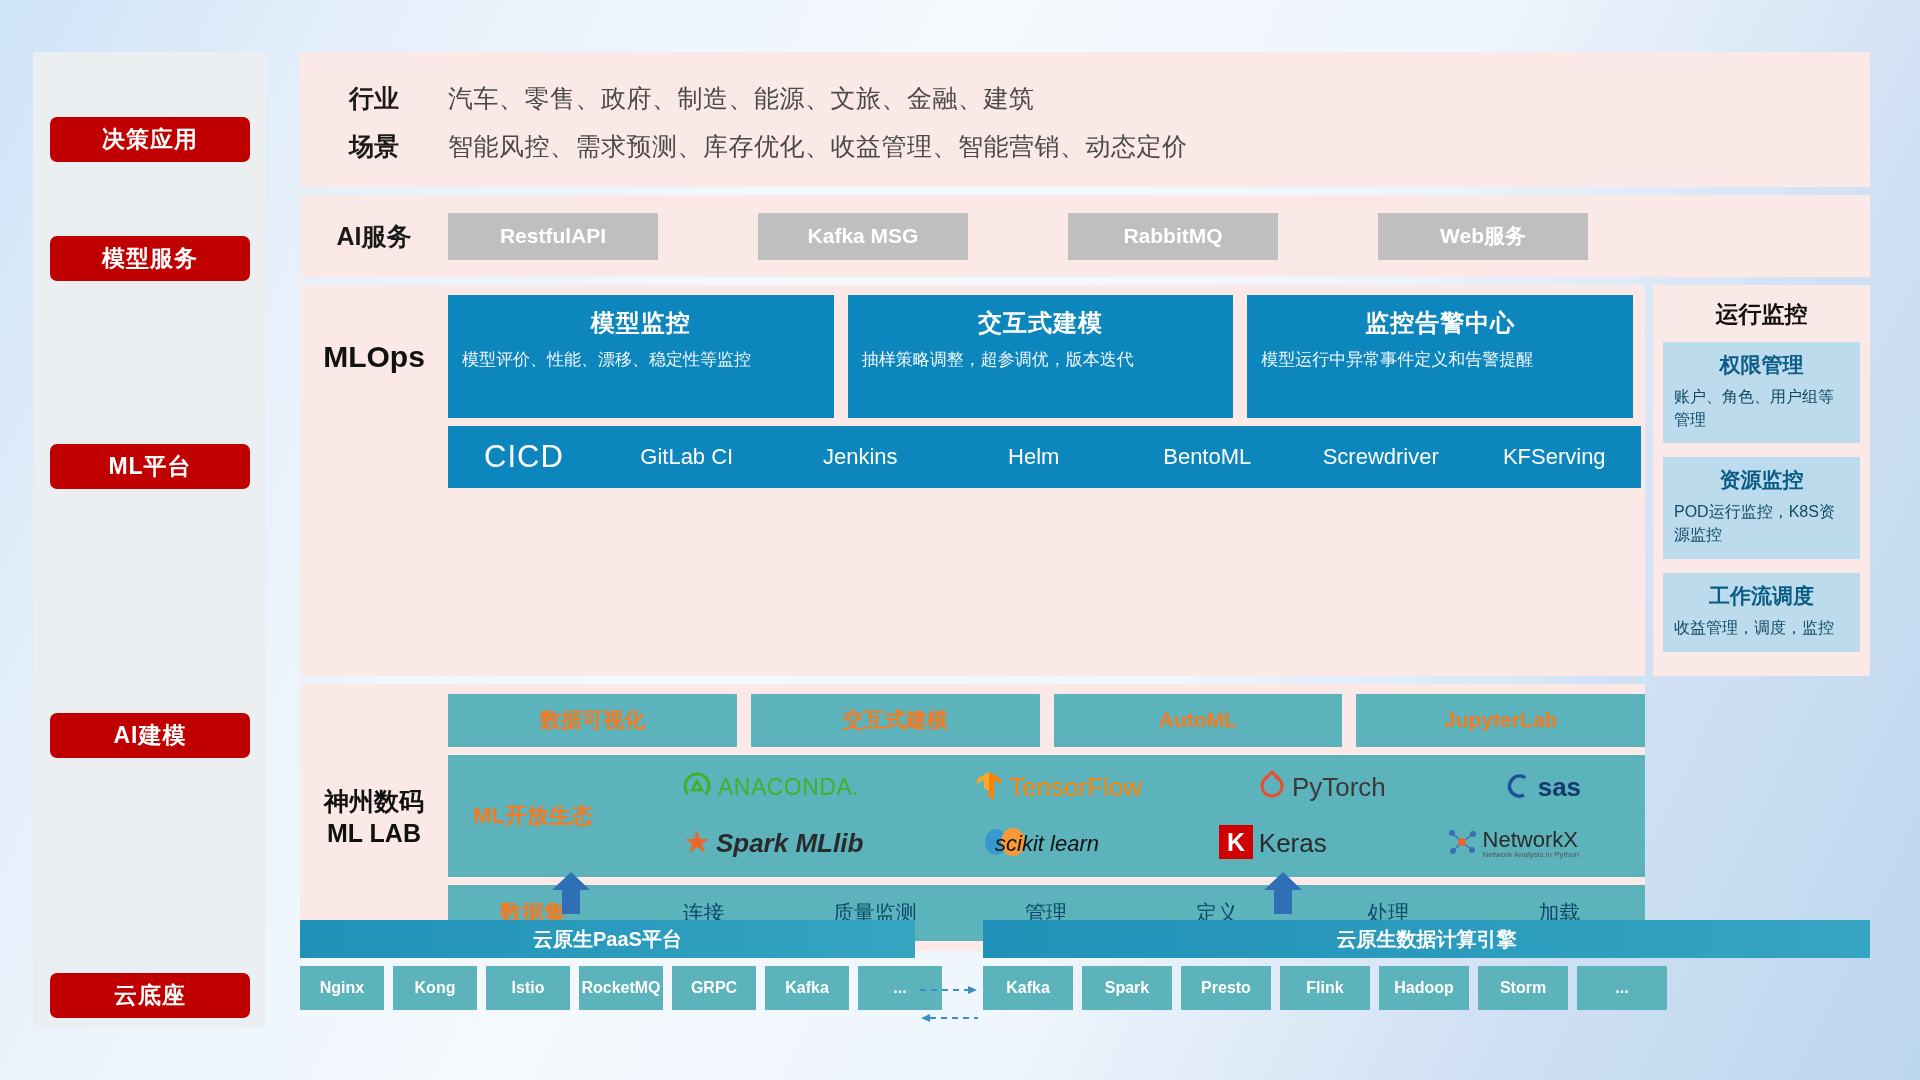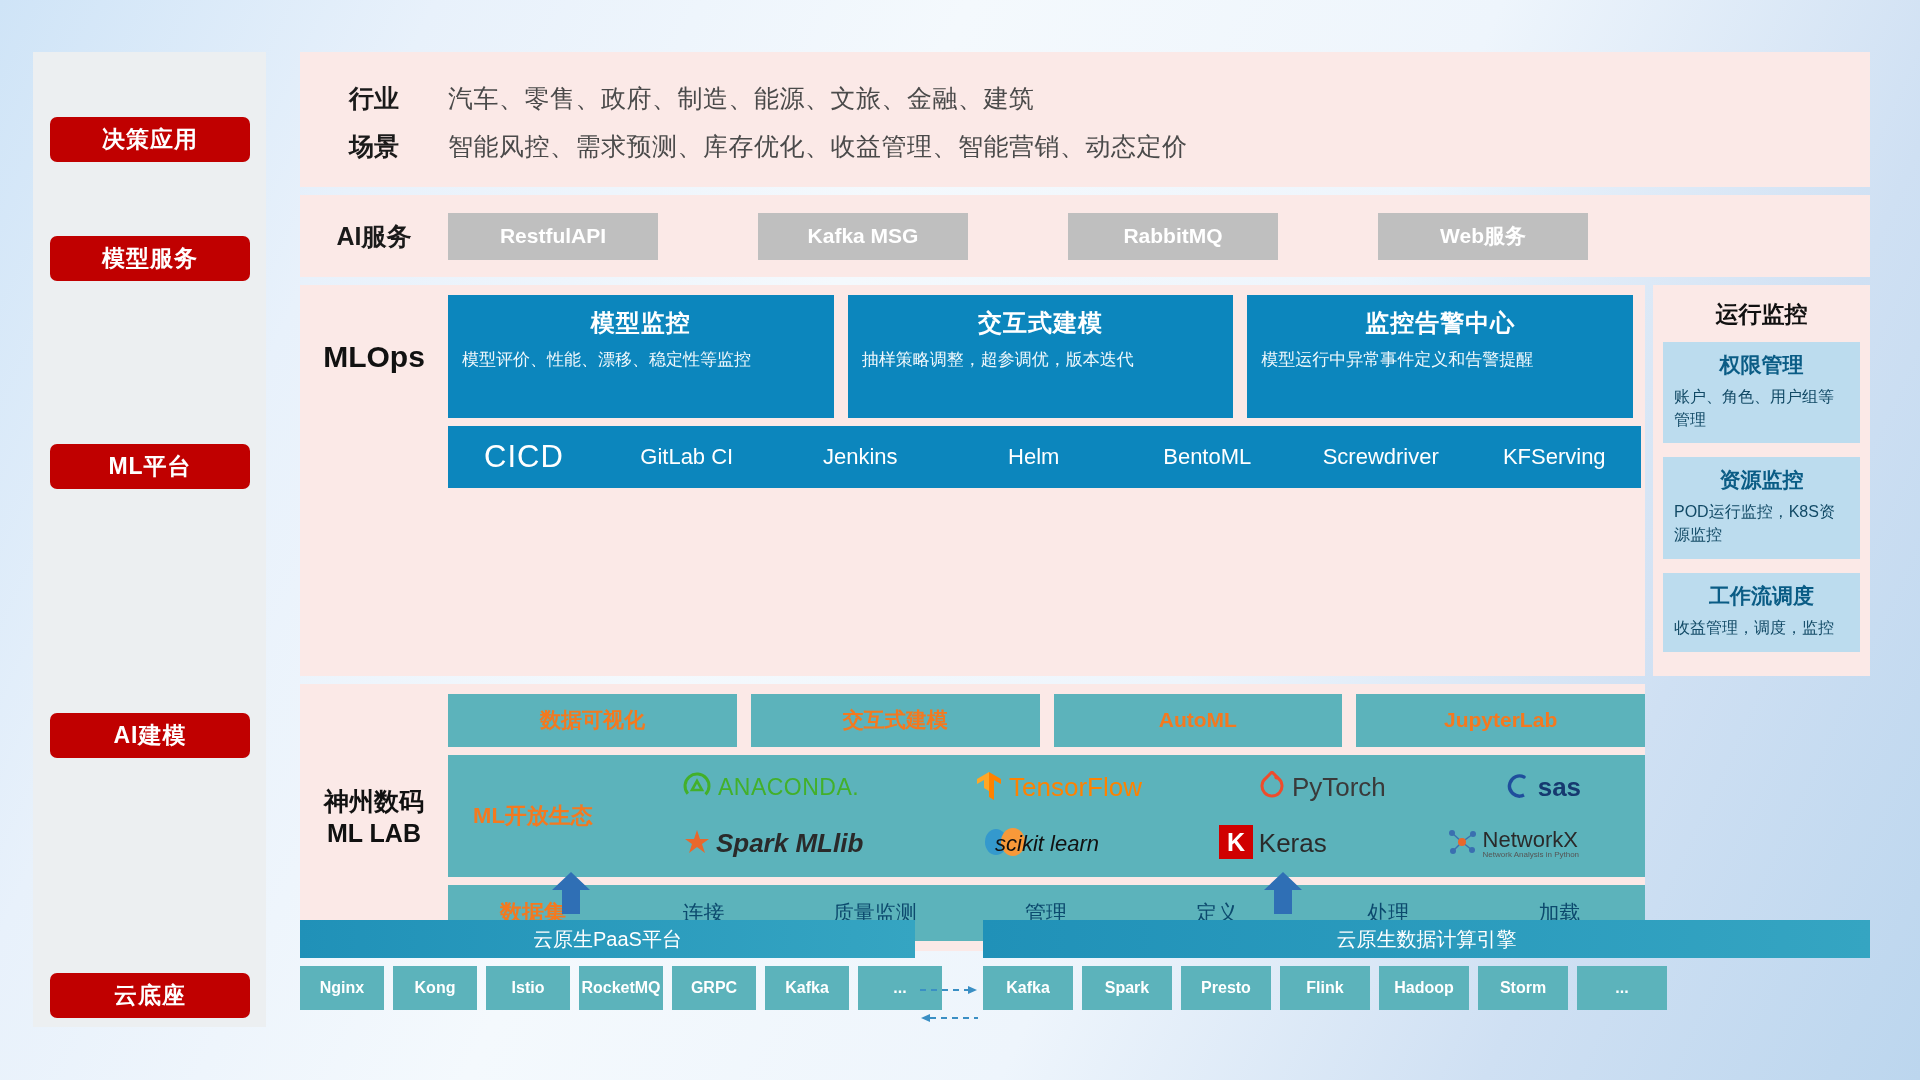--- a/index.html
+++ b/index.html
@@ -146,21 +146,21 @@
 
   
   .bottom { position: absolute; left: 300px; top: 872px; width: 1570px; height: 160px; }
   .arrow { position: absolute; width: 42px; height: 42px; }
   .arrow svg { width: 100%; height: 100%; display: block; }
   .arrow.a1 { left: 250px; top: 0px; }
   .arrow.a2 { left: 962px; top: 0px; }
 
   .bar {
     position: absolute; top: 48px; height: 38px;
-    color: #fff; font-size: 20px; font-weight: normal;
+    color: #fff; font-size: 20px; font-weight: bold;
     display: flex; align-items: center; justify-content: center;
     background: linear-gradient(90deg, #2091b8 0%, #35a5c2 100%);
   }
   .bar.left { left: 0px; width: 615px; }
   .bar.right { left: 683px; width: 887px; }
 
   .chips { position: absolute; top: 94px; display: flex; gap: 9px; }
   .chips.left { left: 0px; }
   .chips.right { left: 683px; }
   .chip {

